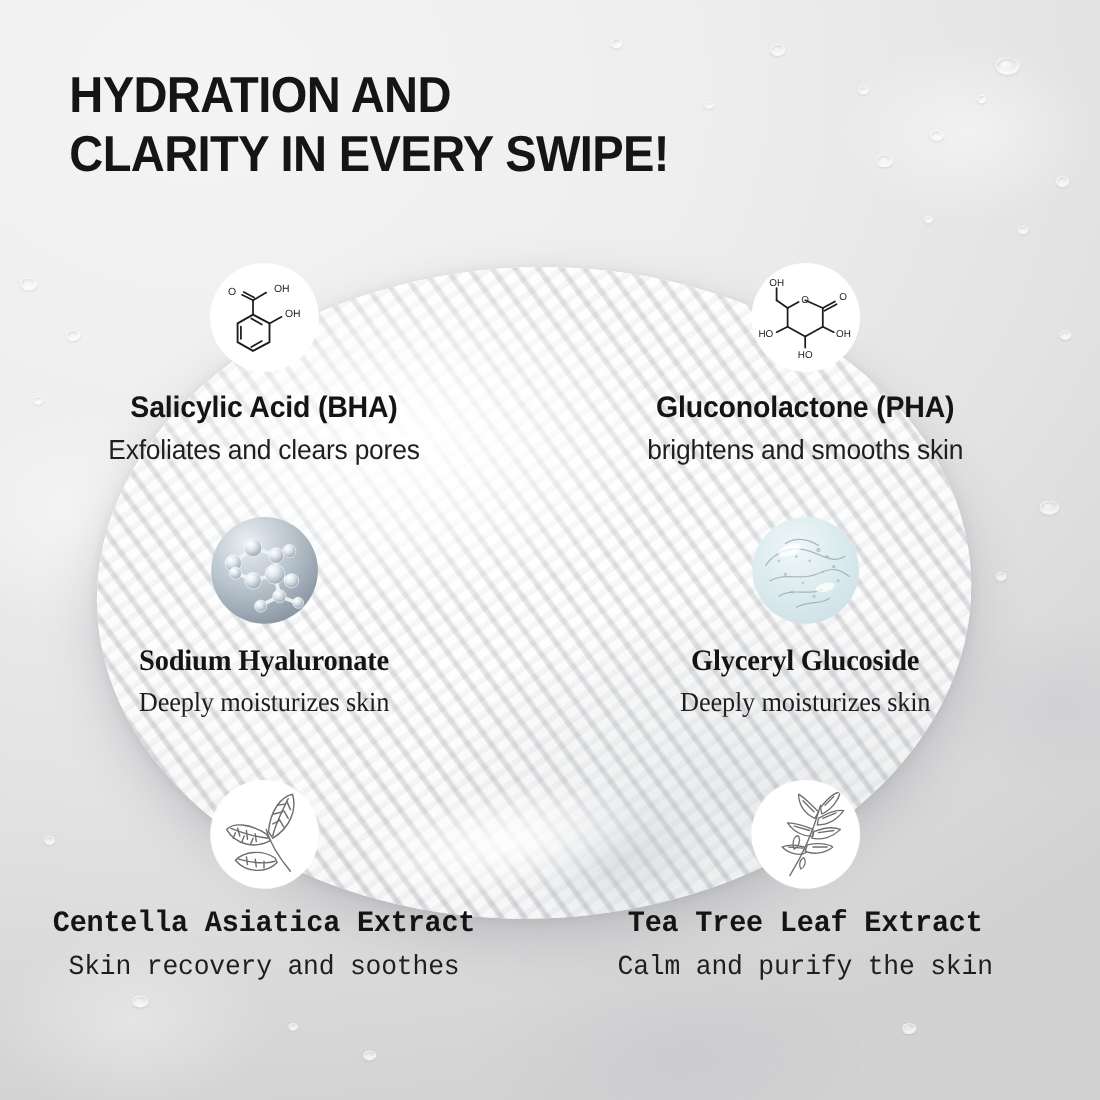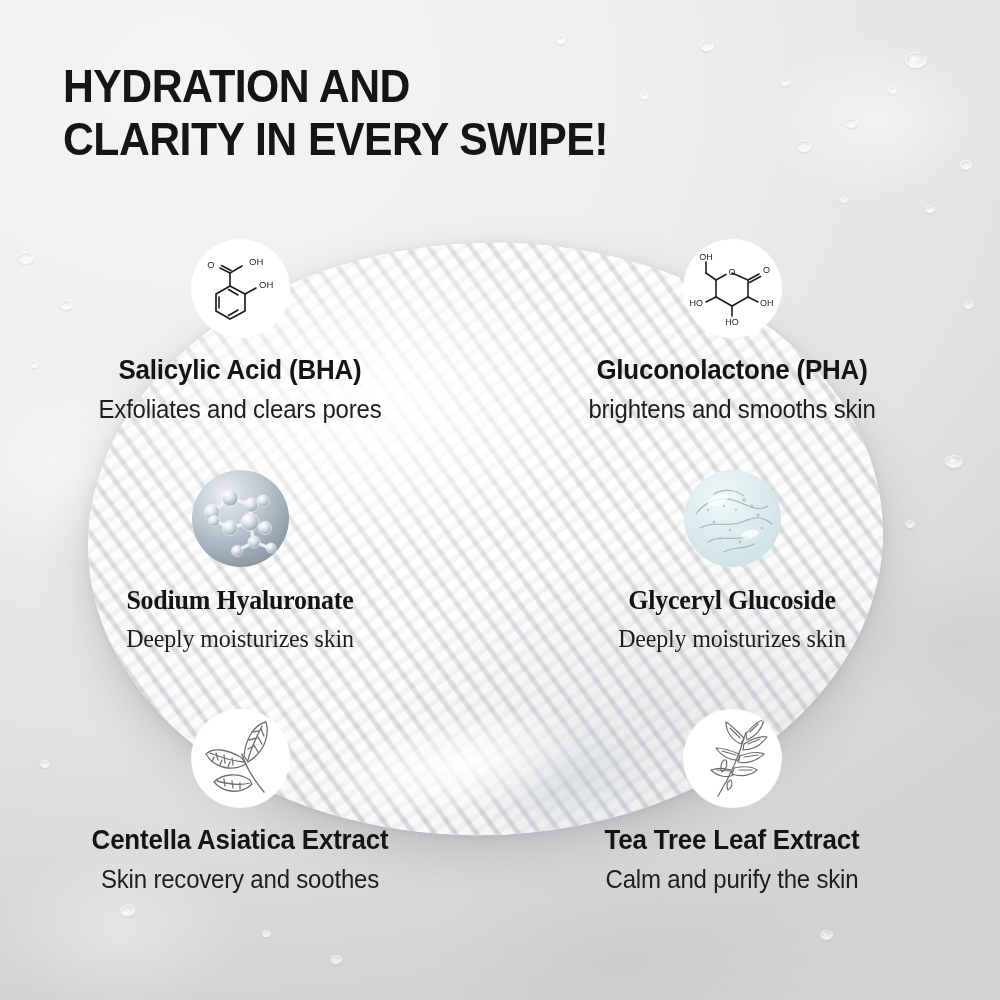--- a/index.html
+++ b/index.html
@@ -109,21 +109,21 @@
     white-space:pre-line;
   }
 
   .grid{ position:absolute; left:0; top:0; width:1000px; height:1000px; }
 
   .item{ position:absolute; width:440px; text-align:center; }
   .item-col-l{ left:20px; }
   .item-col-r{ left:512px; }
   .row-1{ top:240px; }
   .row-2{ top:470px;font-family:Liberation Serif, serif; }
-  .row-3{ top:710px; }
+  .row-3{ top:710px;font-family:Liberation Mono, monospace; }
 
   .icon-wrap{
     width:97px; height:97px; margin:0 auto;
     border-radius:50%; position:relative; overflow:hidden;
   }
   .icon-white{
     background:#ffffff;
     box-shadow:0 0 0 1px rgba(255,255,255,.9);
   }
   .icon-svg{ position:absolute; inset:0; width:100%; height:100%; }

